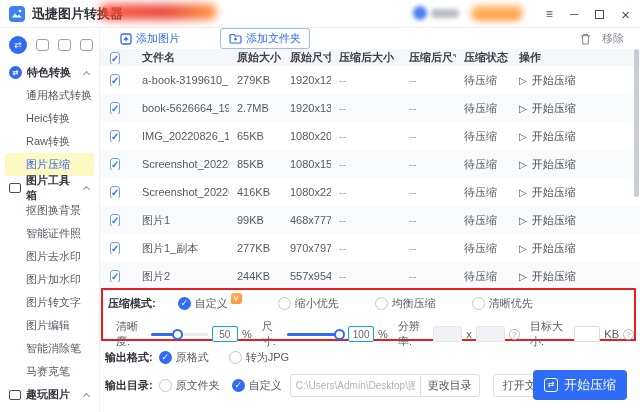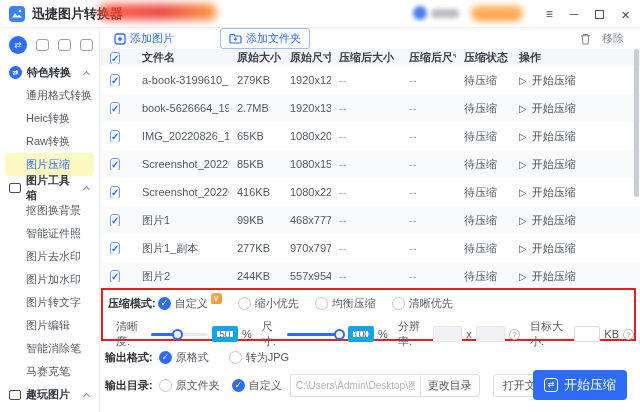--- a/index.html
+++ b/index.html
@@ -39,21 +39,21 @@
   .sec-box { width:12px; height:10px; border:1.4px solid #474c55; border-radius:2px; flex:none; }
   .chev { width:5px; height:5px; border-left:1.3px solid #8a8f99; border-top:1.3px solid #8a8f99;
           transform:rotate(45deg); margin-left:auto; margin-right:10px; margin-top:3px; }
   .side-item { height:23px; line-height:23px; padding-left:26px; color:#565b63; cursor:pointer;
                white-space:nowrap; }
   .side-item.active { background:#fef9c3; color:#2e6bf6; margin:0 5px; padding-left:21px; border-radius:3px; }
 
   
   .content { position:absolute; top:28px; left:100px; right:0; bottom:0; background:#fff; }
   .toolbar { position:absolute; top:0; left:0; right:0; height:21px; }
-  .tb-add { position:absolute; left:14px; top:3px; display:flex; align-items:center; gap:4px;
+  .tb-add { position:absolute; left:20px; top:3px; display:flex; align-items:center; gap:4px;
             color:#2e6bf6; cursor:pointer; }
   .tb-folder { position:absolute; left:120px; top:0px; display:flex; align-items:center; gap:4px;
                color:#2e6bf6; border:1px solid #9dbcf9; border-radius:3px; padding:2px 8px; cursor:pointer; }
   .tb-remove { position:absolute; right:16px; top:3px; display:flex; align-items:center; gap:11px;
                color:#80868f; cursor:pointer; }
 
   .thead, .trow { display:grid; grid-template-columns:24px 95px 53px 49px 70px 55px 55px 1fr;
                   align-items:center; padding-left:10px; }
   .thead { position:absolute; top:21px; left:0; right:0; height:17px; background:#f5f7fa;
            color:#3a3f47; font-weight:bold; }
@@ -68,35 +68,35 @@
 
   .chk { width:13px; height:13px; border:1.3px solid #6f9bf2; border-radius:3px; background:#fff;
          color:#2e6bf6; font-size:10px; line-height:11px; text-align:center; font-weight:bold; cursor:pointer; }
 
   .scrollbar { position:absolute; right:1px; top:21px; width:5px; height:148px; border-radius:3px;
                background:#c9cdd5; }
 
   
   .panel { position:absolute; left:1px; right:4px; top:260px; height:53px; border:2px solid #e81e1e;
            background:#fff; }
-  .prow1 { display:flex; align-items:center; gap:2px; padding:6px 4px 0 5px; }
+  .prow1 { display:flex; align-items:center; gap:22px; padding:6px 4px 0 5px; }
   .prow2 { display:flex; align-items:center; gap:4px; padding:8px 0 0 13px; color:#565b63; }
   .plabel { font-weight:bold; color:#2f333a; }
   .mode { display:flex; align-items:center; gap:4px; margin-right:14px; cursor:pointer; color:#565b63; }
   .radio { width:13px; height:13px; border-radius:50%; border:1px solid #c2c6cc; background:#fff; flex:none; }
   .radio.on { border:none; background:#2e6bf6; color:#fff; font-size:9px; line-height:13px;
               text-align:center; width:13px; height:13px; }
   .vip { width:11px; height:11px; background:linear-gradient(135deg,#ffb25e,#ff8f2e); color:#fff;
          font-size:7px; font-weight:bold; border-radius:3px 3px 3px 1px; line-height:11px;
          text-align:center; transform:translateY(-5px); margin-left:-1px; }
   .slider { position:relative; width:57px; height:3px; border-radius:2px; background:#e8eaef; flex:none; cursor:pointer; }
   .slider .fill { position:absolute; left:0; top:0; bottom:0; background:#2e6bf6; border-radius:2px; }
   .slider .knob { position:absolute; top:-4px; width:11px; height:11px; border-radius:50%;
                   background:#fff; border:2px solid #2e6bf6; margin-left:-6px; }
-  .mini-input { width:26px; height:16px; border:5px solid #0ea5e9; border-radius:2px; font-size:10px;
+  .mini-input { width:26px; height:16px; border:1px solid #0ea5e9; border-radius:2px; font-size:10px;
                 color:#666; text-align:center; background:#fff; font-family:inherit; }
   .dis-input { width:34px; height:16px; border:1px solid #e4e6ea; border-radius:2px; background:#f1f2f5; }
   .tgt-input { width:30px; height:16px; border:1px solid #d7dbe2; border-radius:2px; background:#fff; }
   .qmark { width:11px; height:11px; border-radius:50%; border:1px solid #b6bac0; color:#9aa0a8;
            font-size:8px; line-height:9px; text-align:center; flex:none; }
 
   
   .fmt-row { position:absolute; left:5px; top:322px; display:flex; align-items:center; gap:6px; }
   .opt { display:flex; align-items:center; gap:4px; margin-right:14px; cursor:pointer; color:#565b63; }
   .dir-row { position:absolute; left:5px; top:346px; display:flex; align-items:center; gap:6px; }

